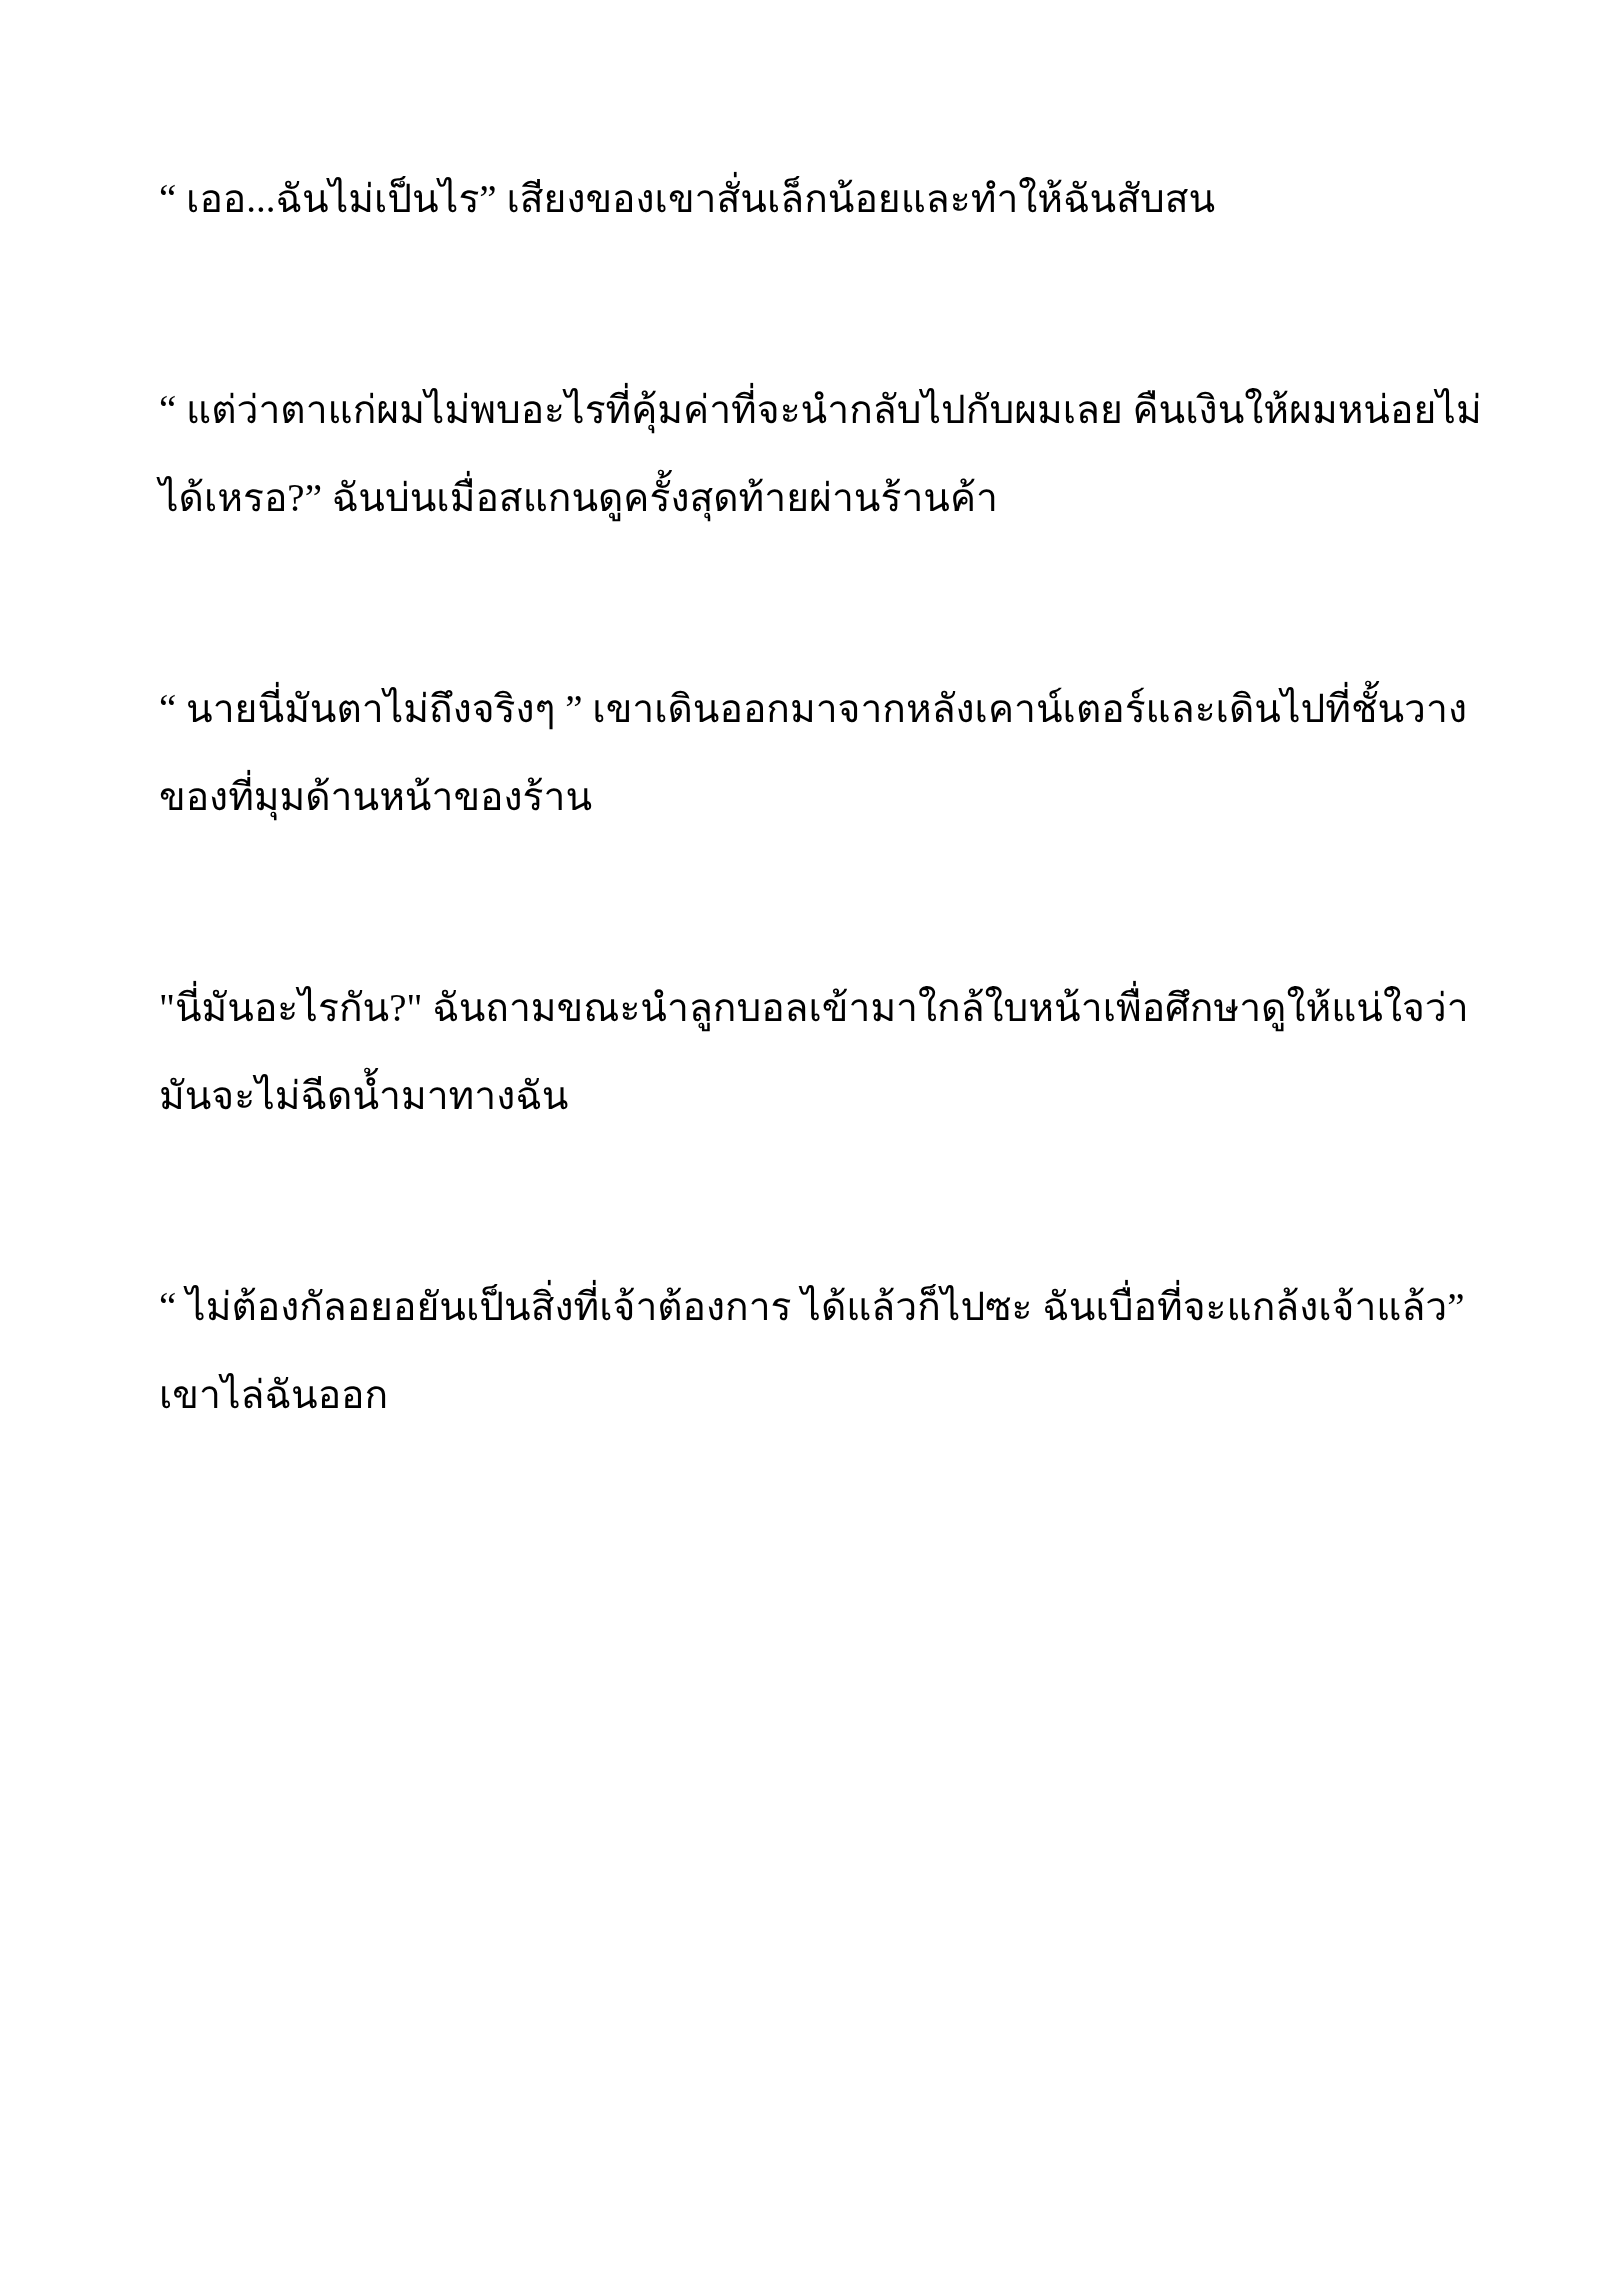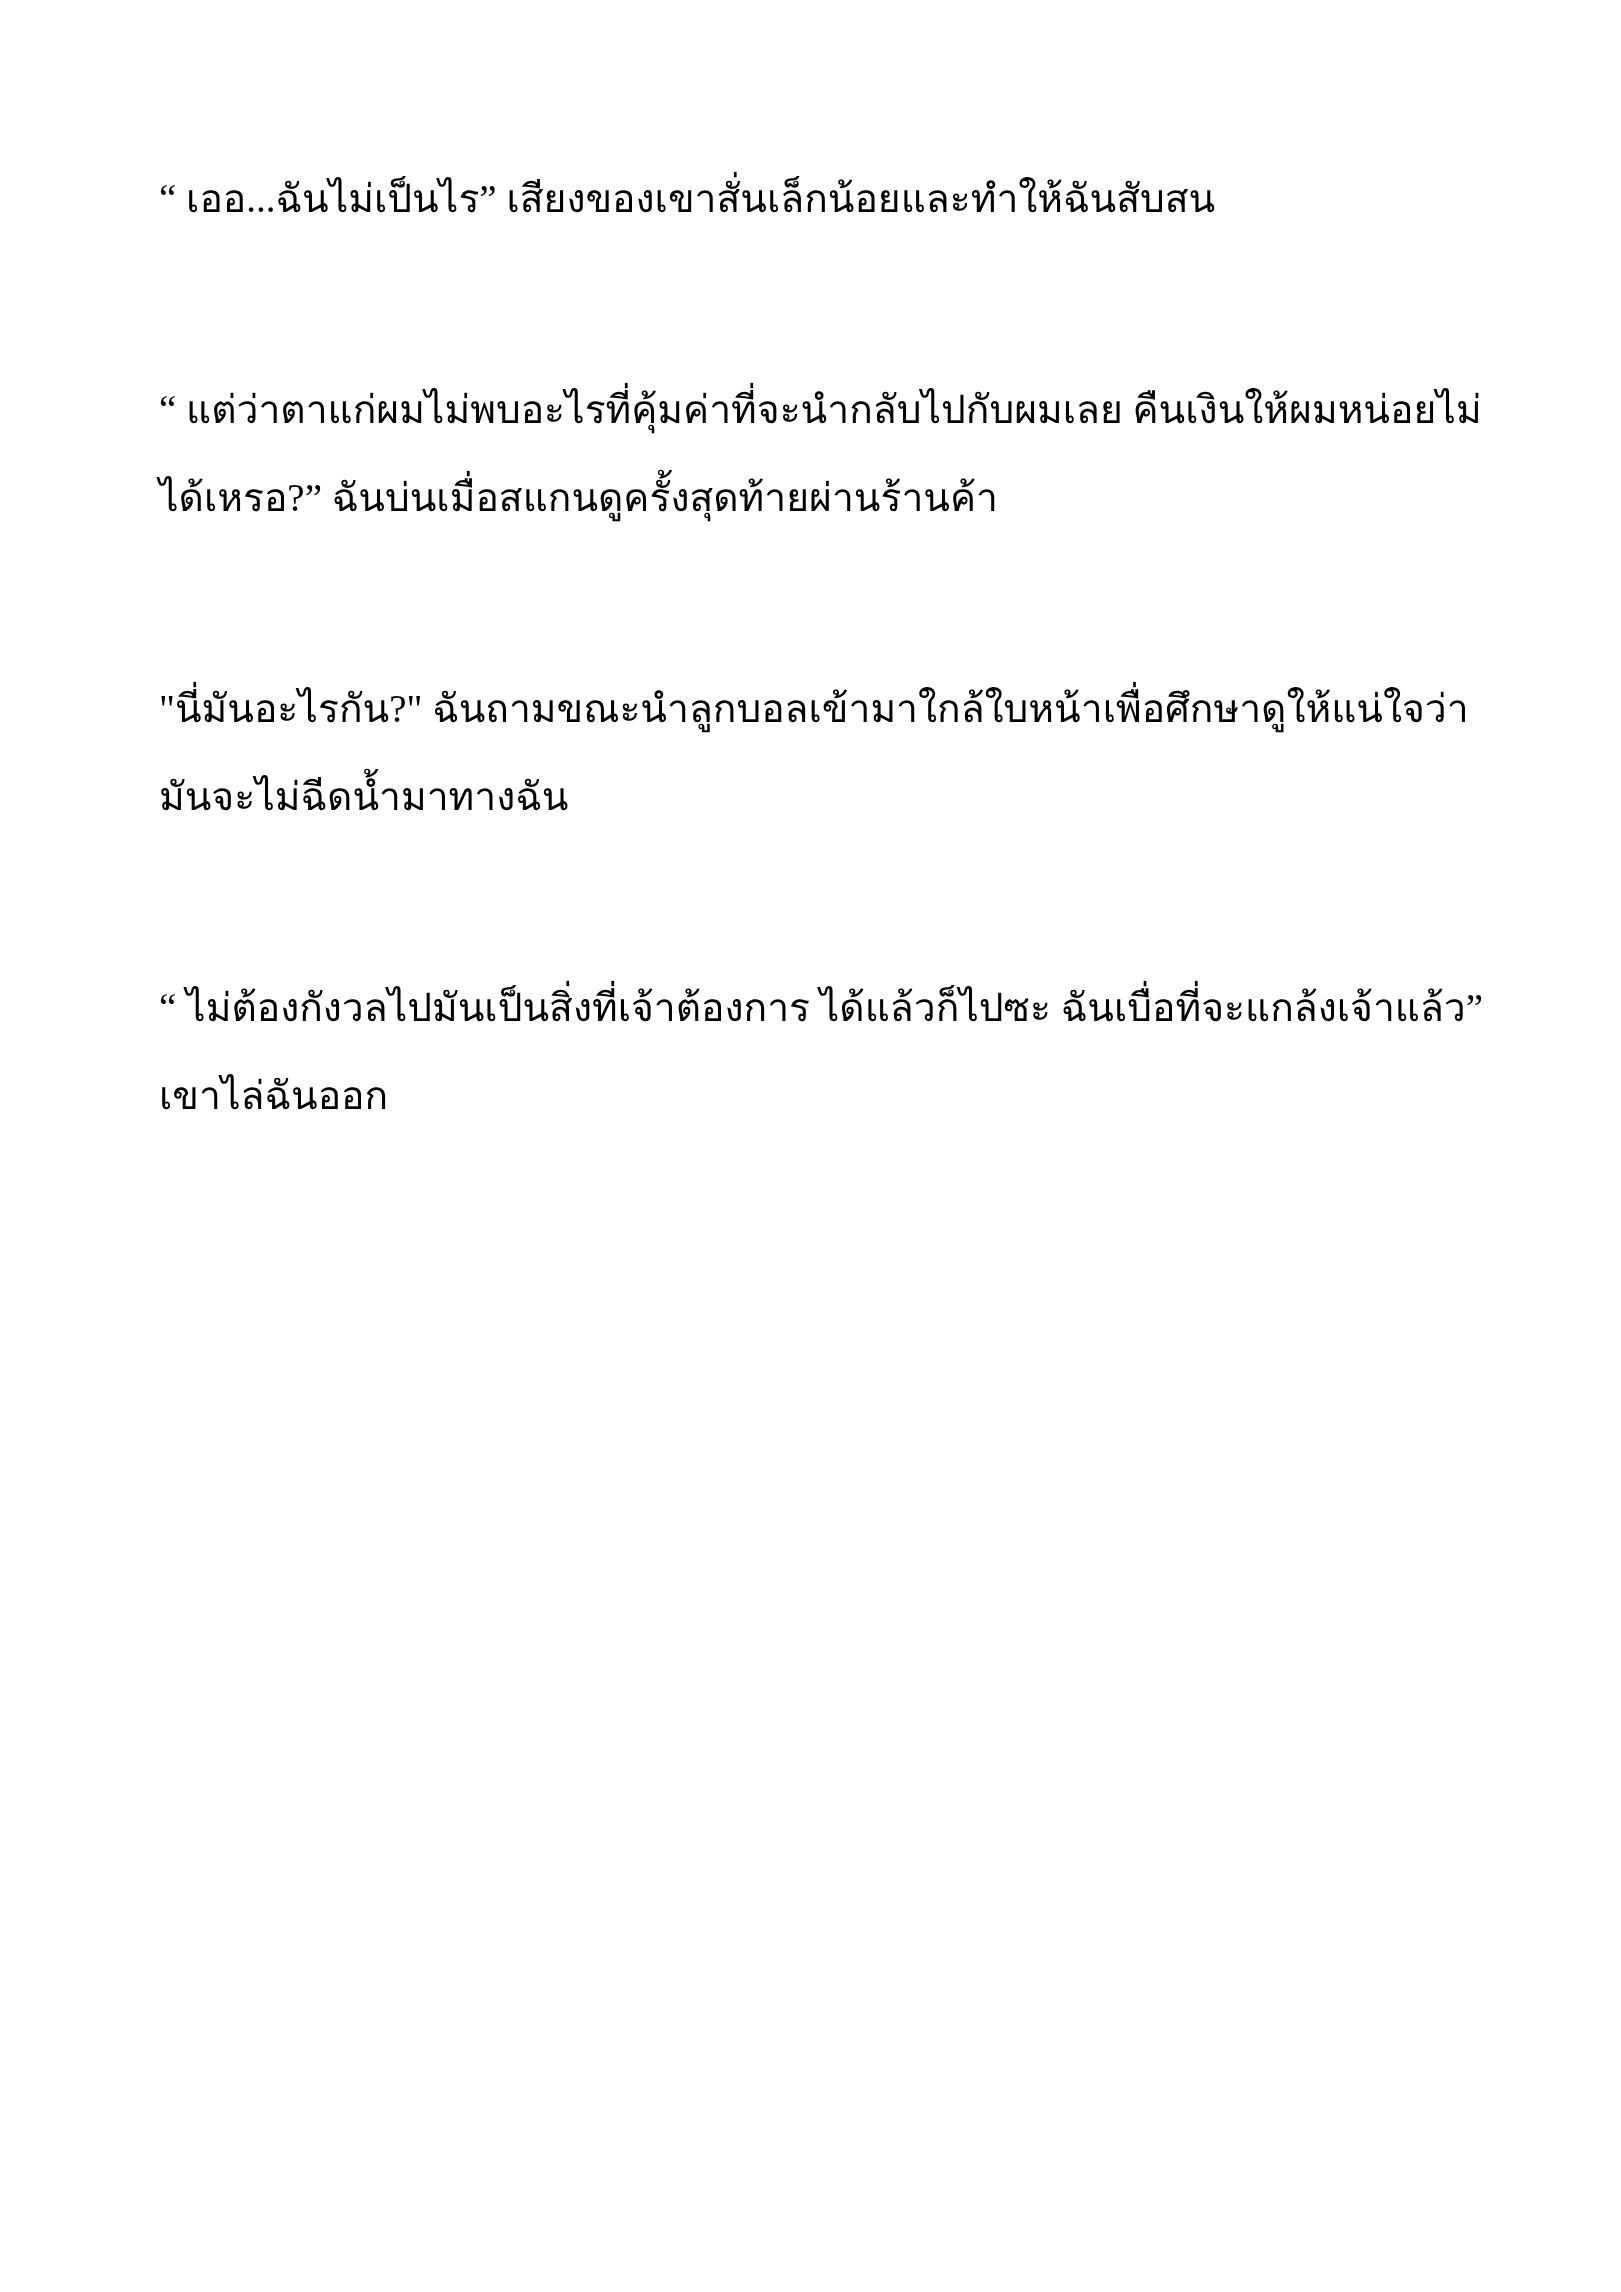--- a/index.html
+++ b/index.html
@@ -26,16 +26,17 @@
     word-break: normal;
     overflow-wrap: break-word;
   }
 </style>
 </head>
 <body>
 
 <div class="page">
   <p class="para">“ เออ...ฉันไม่เป็นไร” เสียงของเขาสั่นเล็กน้อยและทำให้ฉันสับสน</p>
   <p class="para">“ แต่ว่าตาแก่ผมไม่พบอะไรที่คุ้มค่าที่จะนำกลับไปกับผมเลย คืนเงินให้ผมหน่อยไม่ได้เหรอ?” ฉันบ่นเมื่อสแกนดูครั้งสุดท้ายผ่านร้านค้า</p>
+  <p class="para">“ นายนี่มันตาไม่ถึงจริงๆ ” เขาเดินออกมาจากหลังเคาน์เตอร์และเดินไปที่ชั้นวางของที่มุมด้านหน้าของร้าน</p>
   <p class="para">"นี่มันอะไรกัน?" ฉันถามขณะนำลูกบอลเข้ามาใกล้ใบหน้าเพื่อศึกษาดูให้แน่ใจว่ามันจะไม่ฉีดน้ำมาทางฉัน</p>
-  <p class="para">“ ไม่ต้องกังวลไปมันเป็นสิ่งที่เจ้าต้องการ ได้แล้วก็ไปซะ ฉันเบื่อที่จะแกล้งเจ้าแล้ว” เขาไล่ฉันออก</p>
+  <p class="para">“ ไม่ต้องกัลอยอยันเป็นสิ่งที่เจ้าต้องการ ได้แล้วก็ไปซะ ฉันเบื่อที่จะแกล้งเจ้าแล้ว” เขาไล่ฉันออก</p>
 </div>
 
 
 </body></html>

